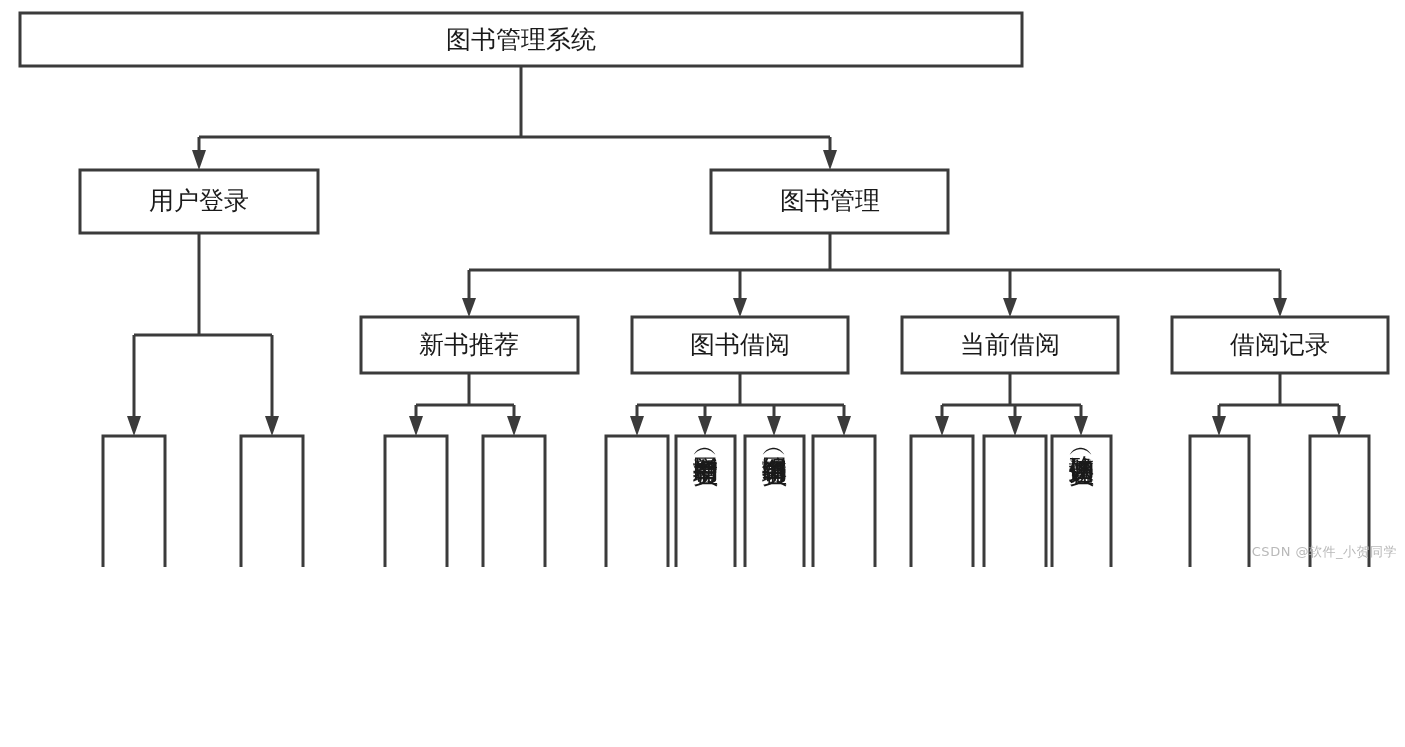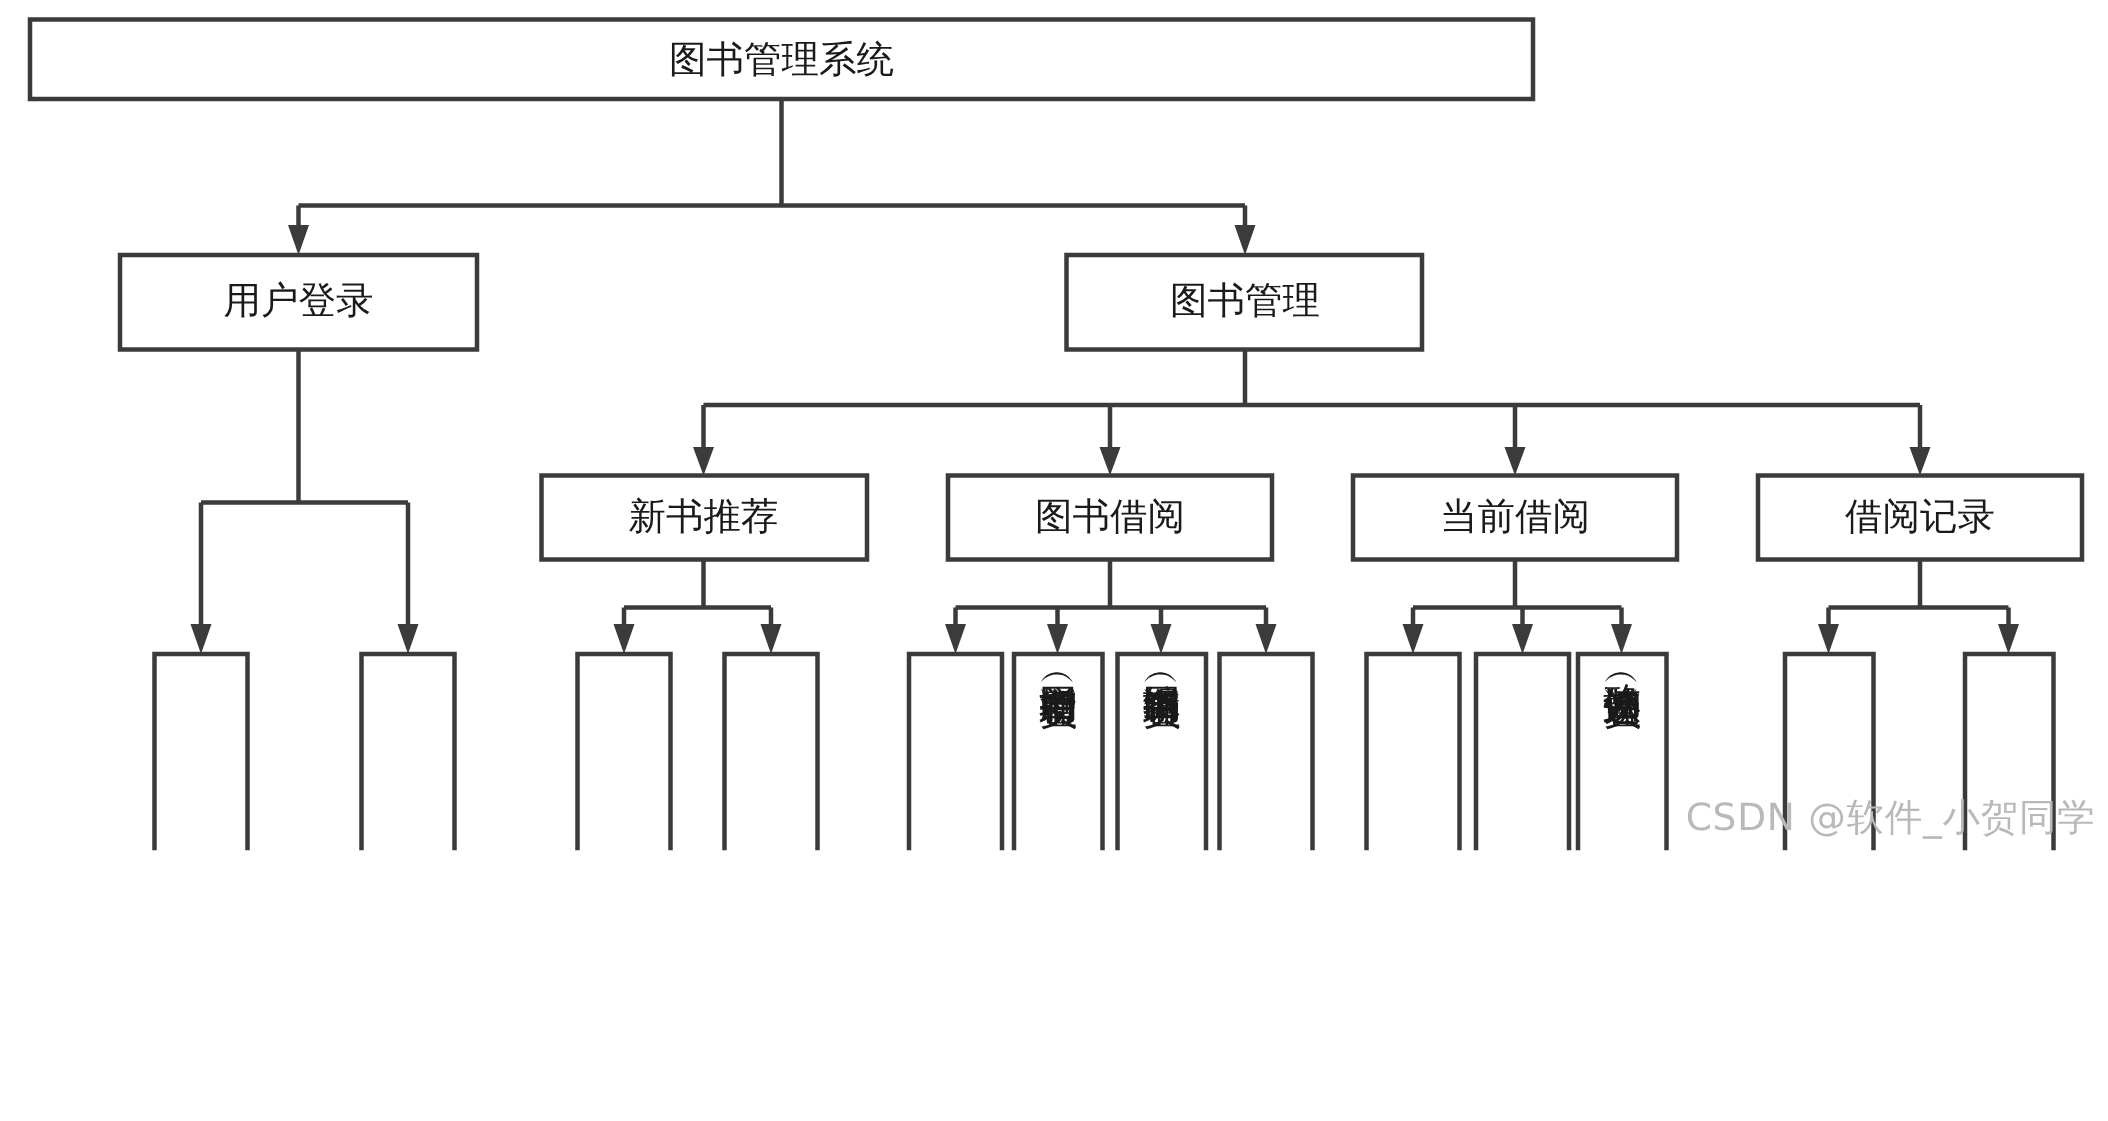--- a/index.html
+++ b/index.html
@@ -61,21 +61,21 @@
     line-height: 1.08;
     color: #1a1a1a;
     letter-spacing: 1px;
     white-space: nowrap;
   }
   .watermark {
     position: absolute;
     right: 8px;
     bottom: 6px;
     font-family: "DejaVu Sans", "Liberation Sans", sans-serif;
-    font-size: 25px;
+    font-size: 13px;
     color: #b9b9b9;
     white-space: nowrap;
     letter-spacing: 0.5px;
   }
 </style>
 </head>
 <body>
 
 <div id="page">
 

